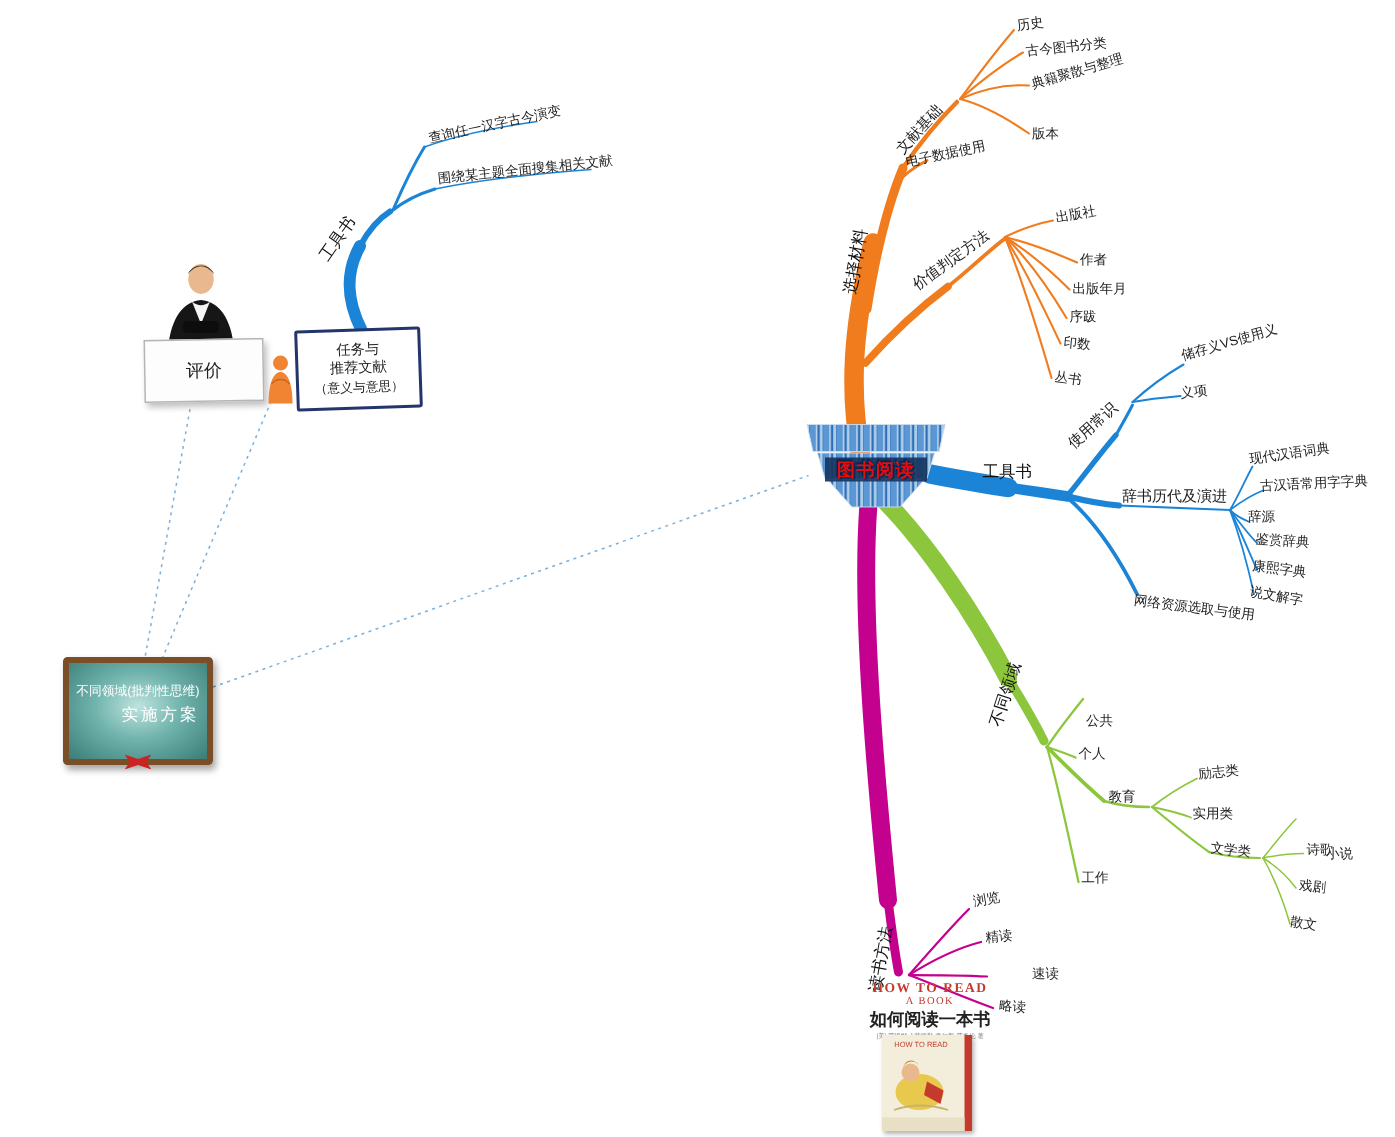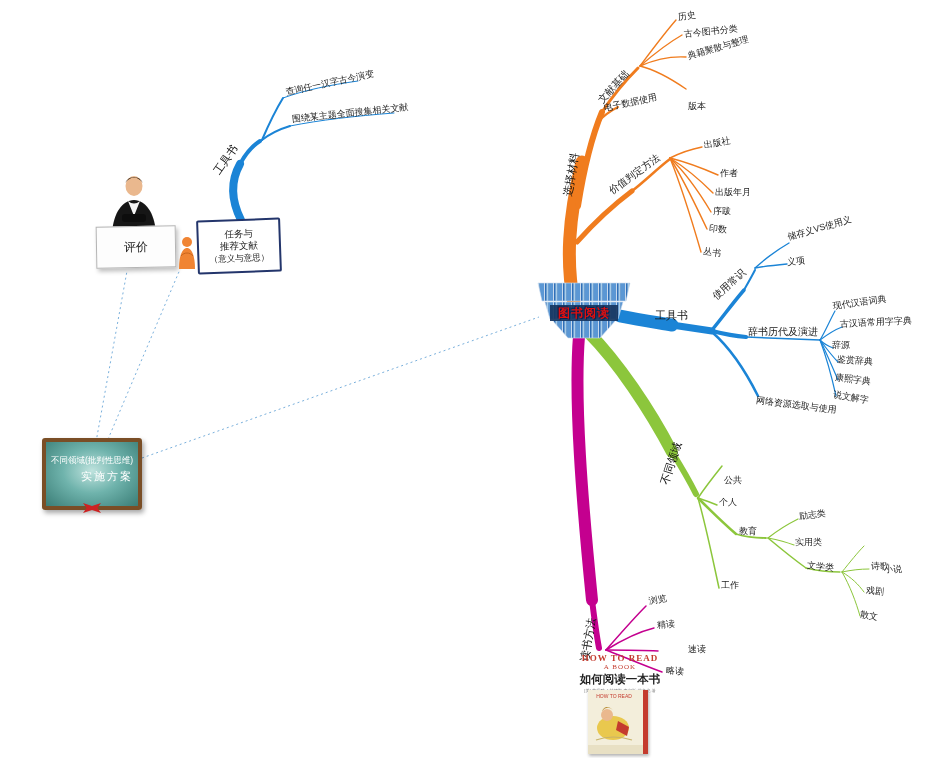--- a/index.html
+++ b/index.html
@@ -176,38 +176,38 @@
 
   <div class="lbl lbl-trunk" style="left:216px;top:167px;transform:rotate(-55deg);">工具书</div>
   <div class="lbl" style="left:286px;top:88px;transform:rotate(-12deg);">查询任一汉字古今演变</div>
   <div class="lbl" style="left:292px;top:115px;transform:rotate(-6deg);">围绕某主题全面搜集相关文献</div>
 
   <div class="lbl lbl-trunk" style="left:567px;top:190px;transform:rotate(-80deg);">选择材料</div>
   <div class="lbl lbl-mid" style="left:600px;top:96px;transform:rotate(-48deg);">文献基础</div>
   <div class="lbl" style="left:678px;top:13px;transform:rotate(-8deg);">历史</div>
   <div class="lbl" style="left:684px;top:30px;transform:rotate(-6deg);">古今图书分类</div>
   <div class="lbl" style="left:688px;top:52px;transform:rotate(-16deg);">典籍聚散与整理</div>
-  <div class="lbl" style="left:688px;top:102px;">版本</div>
+  <div class="lbl" style="left:688px;top:85px;">版本</div>
   <div class="lbl" style="left:604px;top:104px;transform:rotate(-12deg);">电子数据使用</div>
   <div class="lbl lbl-mid" style="left:610px;top:186px;transform:rotate(-36deg);">价值判定方法</div>
   <div class="lbl" style="left:704px;top:141px;transform:rotate(-10deg);">出版社</div>
   <div class="lbl" style="left:720px;top:169px;">作者</div>
   <div class="lbl" style="left:715px;top:188px;">出版年月</div>
   <div class="lbl" style="left:713px;top:207px;">序跋</div>
   <div class="lbl" style="left:709px;top:224px;transform:rotate(5deg);">印数</div>
   <div class="lbl" style="left:703px;top:247px;transform:rotate(8deg);">丛书</div>
 
   <div class="lbl lbl-trunk" style="left:655px;top:309px;">工具书</div>
   <div class="lbl lbl-mid" style="left:714px;top:292px;transform:rotate(-42deg);">使用常识</div>
   <div class="lbl" style="left:788px;top:233px;transform:rotate(-16deg);">储存义VS使用义</div>
   <div class="lbl" style="left:787px;top:258px;transform:rotate(-6deg);">义项</div>
   <div class="lbl lbl-mid" style="left:748px;top:326px;">辞书历代及演进</div>
   <div class="lbl" style="left:833px;top:302px;transform:rotate(-8deg);">现代汉语词典</div>
   <div class="lbl" style="left:840px;top:320px;transform:rotate(-3deg);">古汉语常用字字典</div>
-  <div class="lbl" style="left:832px;top:341px;">辞源</div>
+  <div class="lbl" style="left:832px;top:341px;font-family:Liberation Mono, monospace;">辞源</div>
   <div class="lbl" style="left:837px;top:355px;transform:rotate(4deg);">鉴赏辞典</div>
   <div class="lbl" style="left:835px;top:373px;transform:rotate(7deg);">康熙字典</div>
   <div class="lbl" style="left:833px;top:390px;transform:rotate(10deg);">说文解字</div>
   <div class="lbl" style="left:756px;top:396px;transform:rotate(7deg);">网络资源选取与使用</div>
 
   <div class="lbl lbl-trunk" style="left:664px;top:478px;transform:rotate(-72deg);">不同领域</div>
   <div class="lbl" style="left:724px;top:456px;margin-top:20px;">公共</div>
   <div class="lbl" style="left:719px;top:498px;">个人</div>
   <div class="lbl" style="left:739px;top:527px;">教育</div>
   <div class="lbl" style="left:721px;top:581px;">工作</div>

